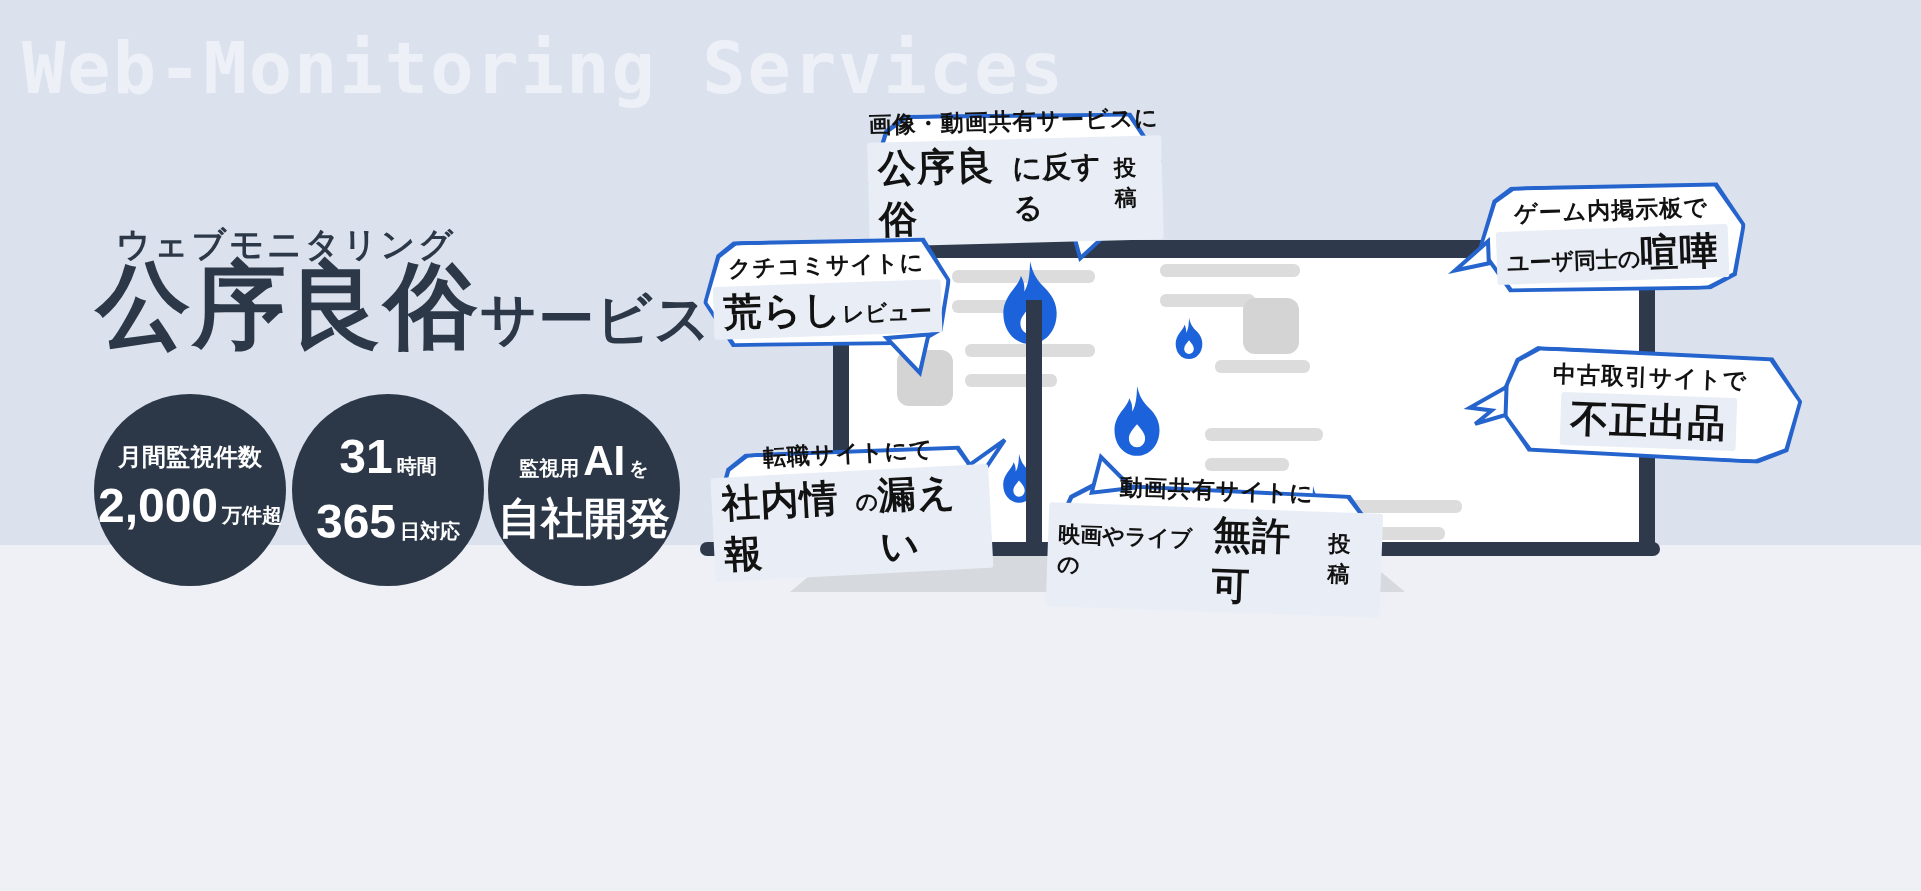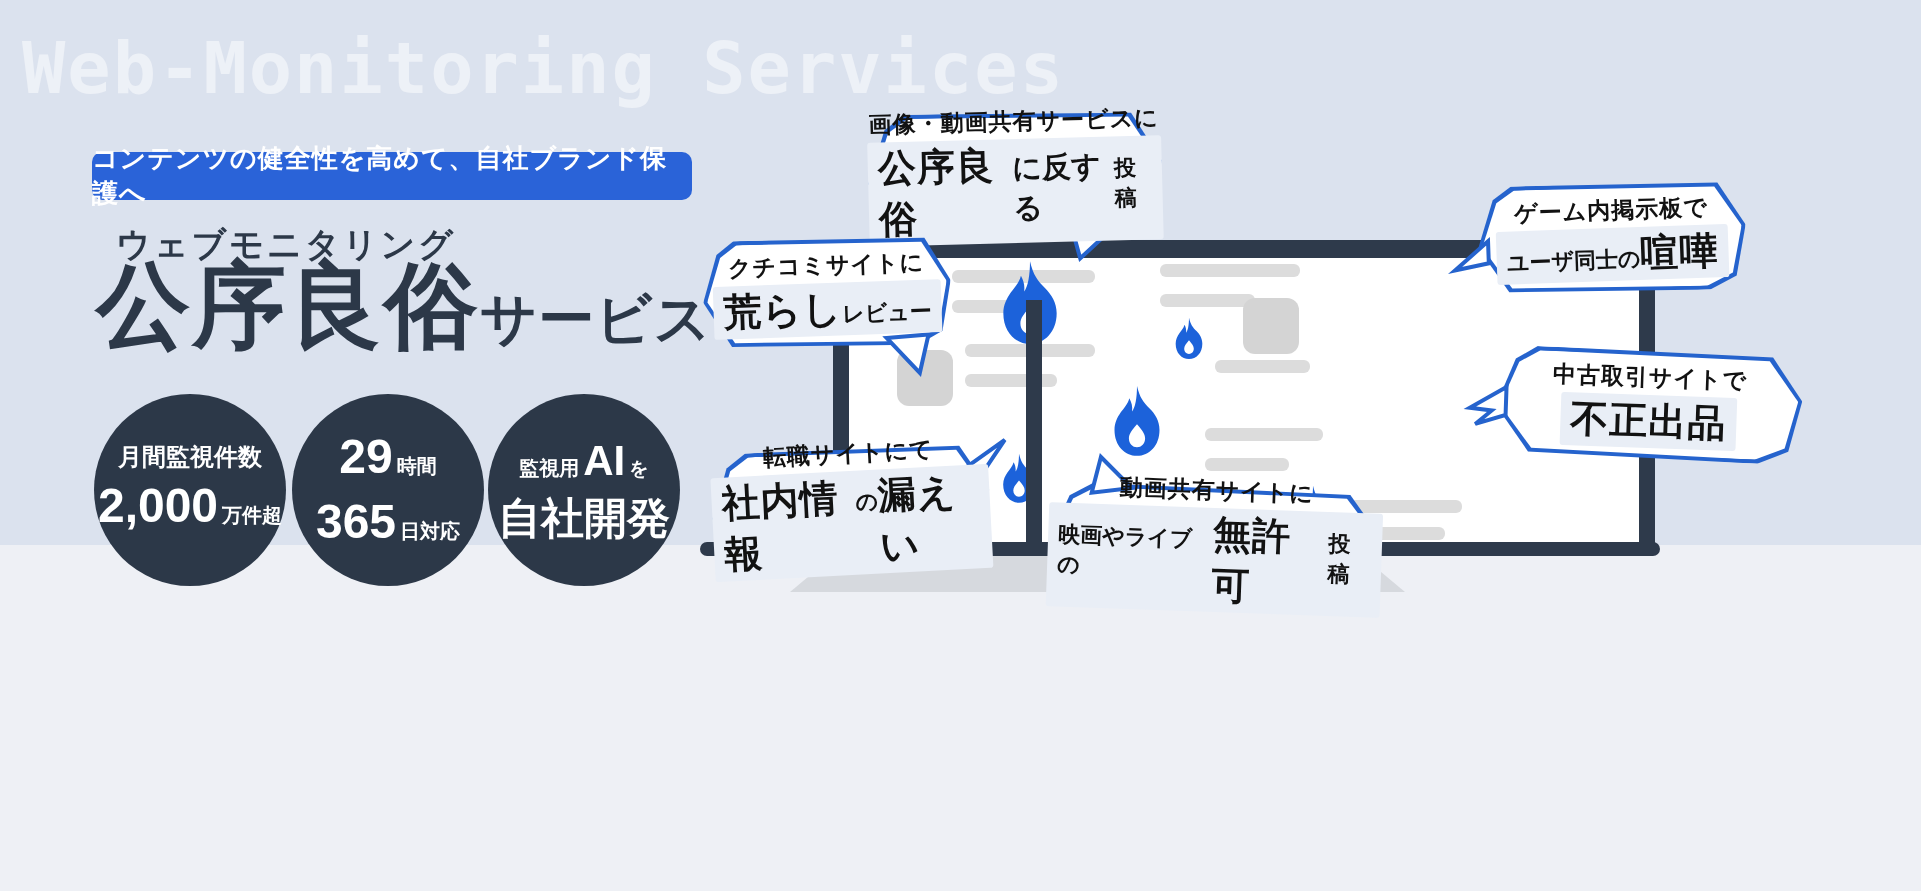--- a/index.html
+++ b/index.html
@@ -51,37 +51,36 @@
   .tail{position:absolute;overflow:visible;z-index:1;}
 </style>
 </head>
 <body>
 
 <div class="canvas">
 
   <div class="bottom-strip"></div>
   <div class="watermark">Web-Monitoring Services</div>
 
-  <div class="badge">コンテンツの健全性を高めて、自社ブランド保護へ</div>
   <div class="subtitle">ウェブモニタリング</div>
   <div class="title">
     <span class="main">公序良俗</span>
     <span class="suffix">サービス</span>
   </div>
 
   <div class="stat" style="left:94px;">
     <div class="lbl">月間監視件数</div>
     <div class="row">
       <span class="num">2,000</span>
       <span class="unit">万件超</span>
     </div>
   </div>
   <div class="stat" style="left:292px;">
     <div class="row">
-      <span class="num">29</span>
+      <span class="num">31</span>
       <span class="unit">時間</span>
     </div>
     <div class="row">
       <span class="num">365</span>
       <span class="unit">日対応</span>
     </div>
   </div>
   <div class="stat" style="left:488px;text-align:center;">
     <div class="row">
       <span class="unit">監視用</span>

